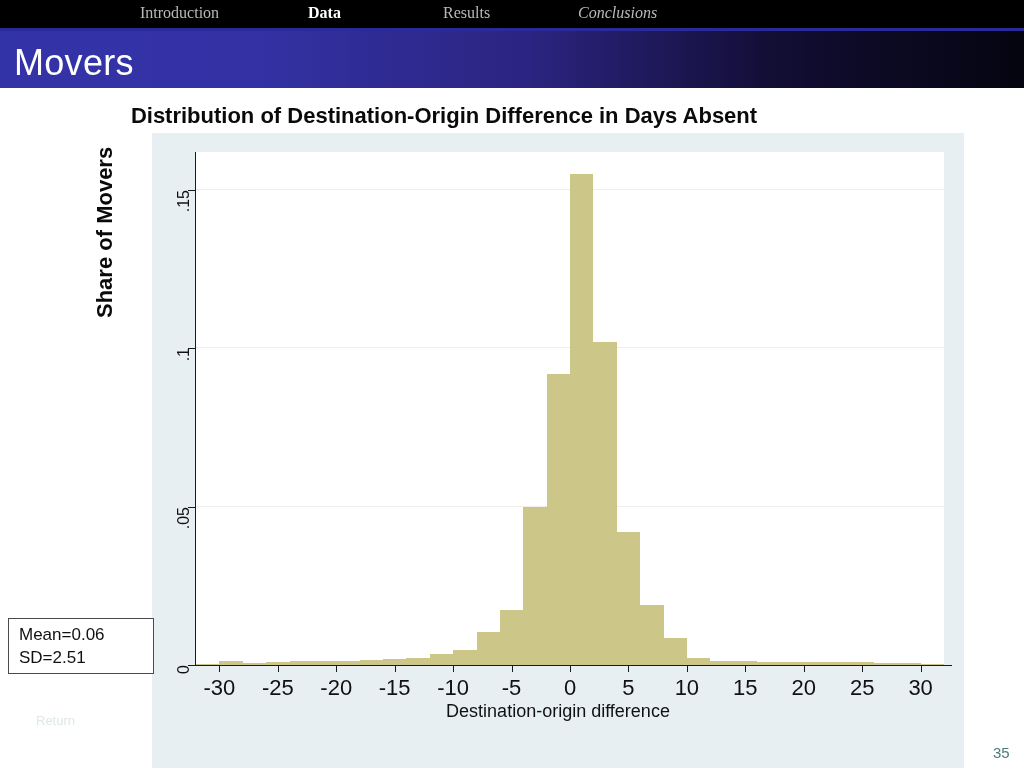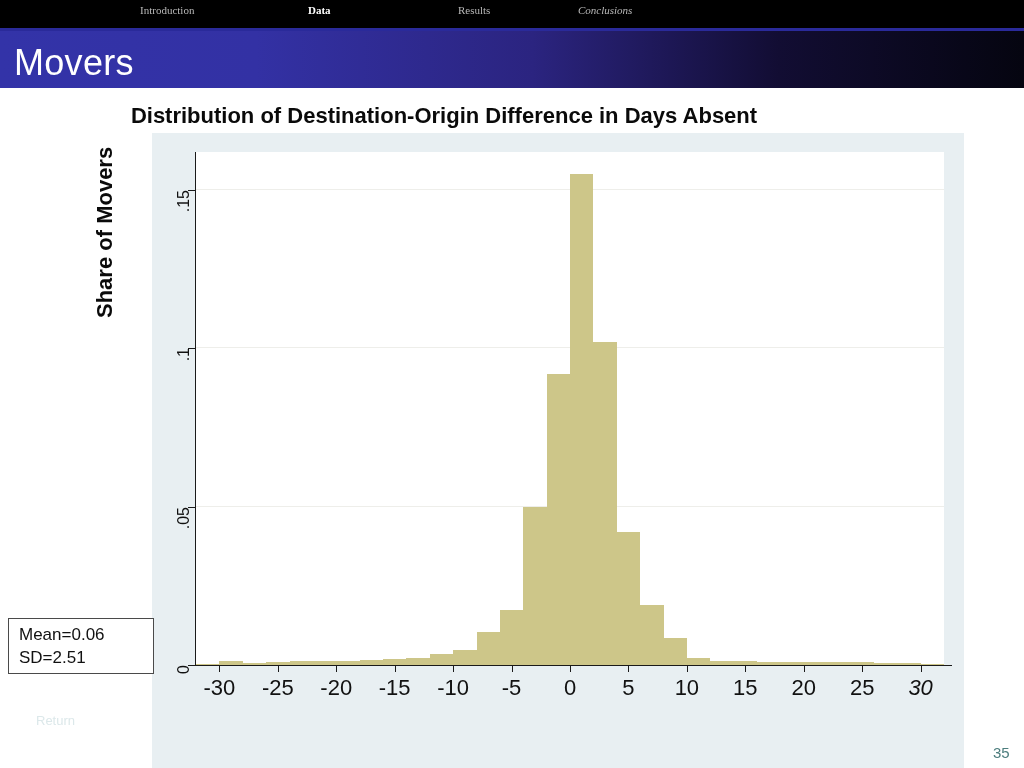--- a/index.html
+++ b/index.html
@@ -10,21 +10,21 @@
   }
   #slide { position:relative; width:1024px; height:768px; background:#fff; }
 
   
   .navbar {
     position:absolute; left:0; top:0; width:1024px; height:28px;
     background:#000; overflow:hidden;
   }
   .navitem {
     position:absolute; top:4px;
-    font-family:"Liberation Serif", serif; font-size:11px;
+    font-family:"Liberation Serif", serif; font-size:16px;
     color:#b9b9b9; white-space:nowrap;
   }
   .navitem.active { color:#ffffff; font-weight:bold; }
 
   
   .titleband {
     position:absolute; left:0; top:28px; width:1024px; height:60px;
     background:linear-gradient(90deg,#3333a8 0%,#3331a4 25%,#2b2480 52%,#120d33 76%,#050510 100%);
   }
   .titleband .sep {
@@ -111,21 +111,21 @@
   }
 </style>
 </head>
 <body>
 
 <div id="slide">
 
   <div class="navbar">
       <div class="navitem" style="left: 140px;">Introduction</div>
       <div class="navitem active" style="left: 308px; text-align: center;">Data</div>
-      <div class="navitem" style="left: 458px;">Results</div>
+      <div class="navitem" style="left: 443px;">Results</div>
       <div class="navitem" style="left: 578px; font-style: italic;">Conclusions</div>
     </div>
 
   <div class="titleband">
     <div class="sep"></div>
   </div>
   <div class="slidetitle">Movers</div>
 
   <div class="charttitle">Distribution of Destination-Origin Difference in Days Absent</div>
 
@@ -200,22 +200,23 @@
         <div class="xlabel-val" style="left: 446.438px; width: 60px;">5</div>
         <div class="xtick" style="left: 534.875px;"></div>
         <div class="xlabel-val" style="left: 504.875px; width: 60px;">10</div>
         <div class="xtick" style="left: 593.312px;"></div>
         <div class="xlabel-val" style="left: 563.312px; width: 60px;">15</div>
         <div class="xtick" style="left: 651.75px;"></div>
         <div class="xlabel-val" style="left: 621.75px; width: 60px;">20</div>
         <div class="xtick" style="left: 710.188px;"></div>
         <div class="xlabel-val" style="left: 680.188px; width: 60px;">25</div>
         <div class="xtick" style="left: 768.625px;"></div>
-        <div class="xlabel-val" style="left: 738.625px; width: 60px; font-style: italic;">30</div>
+        <div class="xlabel-val" style="left: 738.625px; width: 60px;">30</div>
       </div>
+    <div class="axistitle-x">Destination-origin difference</div>
   </div>
 
   <div class="statsbox">
     <div class="statsline">Mean=0.06</div>
     <div class="statsline">SD=2.51</div>
   </div>
 
   <div class="returnlink">Return</div>
   <div class="pagenum">35</div>
 

